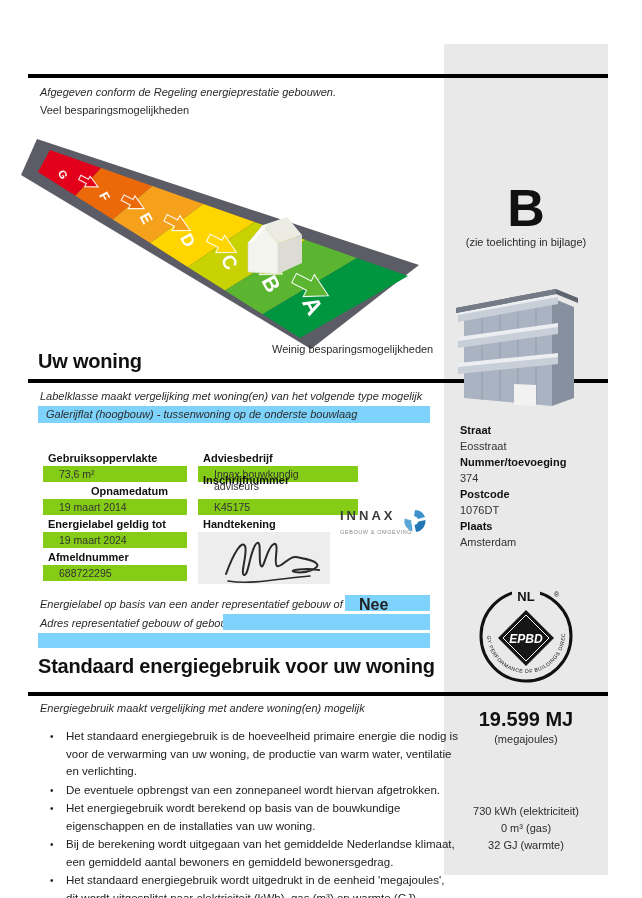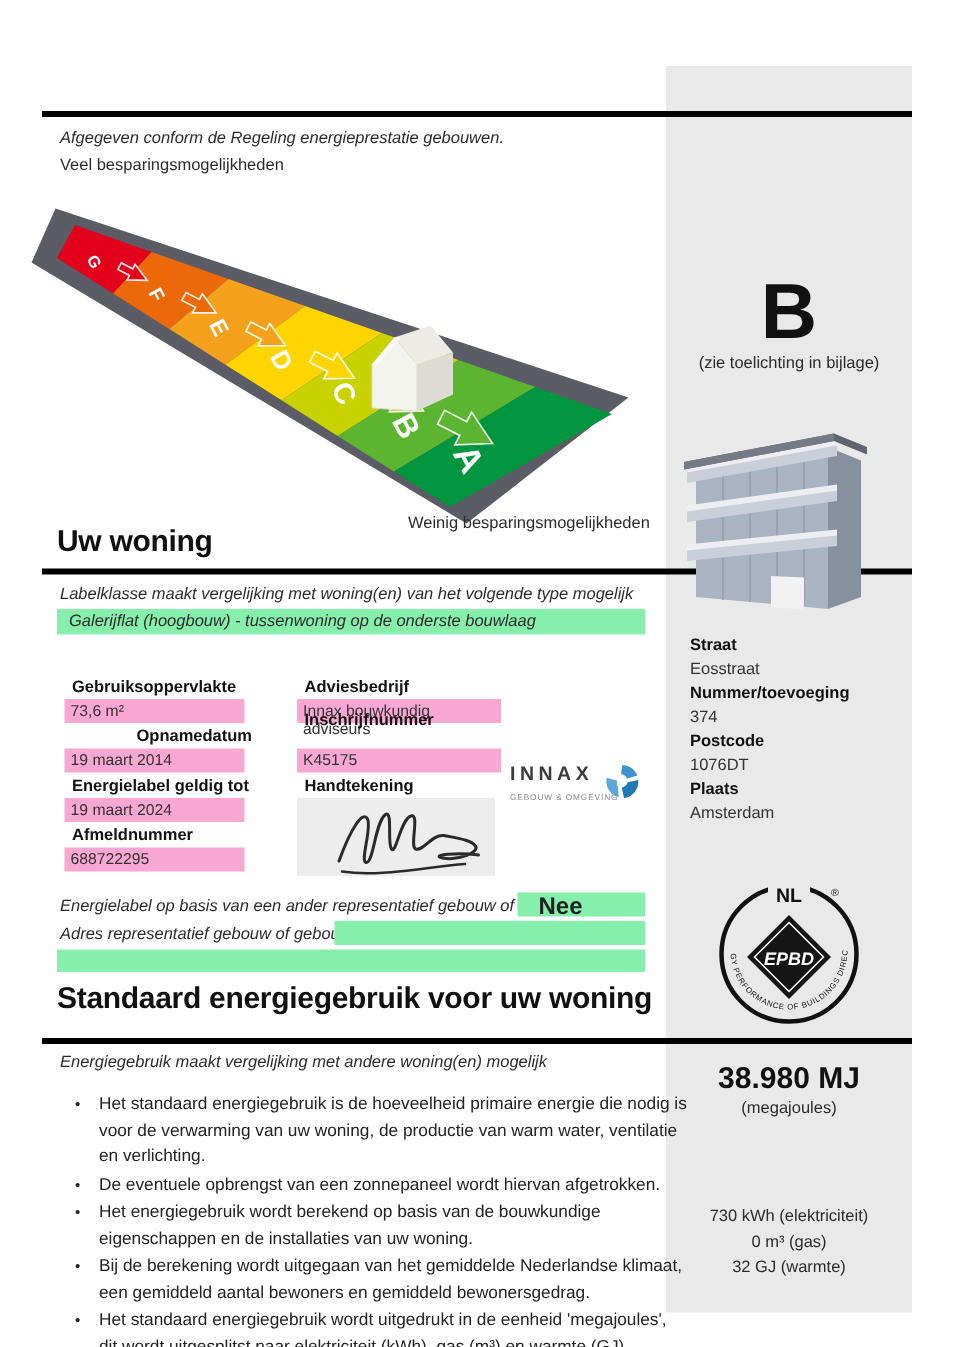--- a/index.html
+++ b/index.html
@@ -4,23 +4,23 @@
 <style>
   html,body{margin:0;padding:0;background:#fff;}
   #page{position:relative;width:642px;height:898px;background:#fff;overflow:hidden;
         font-family:"Liberation Sans","DejaVu Sans",sans-serif;color:#1a1a1a;}
   .abs{position:absolute;}
   .h1{font-size:20px;font-weight:bold;letter-spacing:-0.2px;color:#111;}
   .rule{position:absolute;height:4px;background:#000;}
   .it{font-style:italic;font-size:11px;color:#2b2b2b;}
   .small{font-size:11px;color:#2b2b2b;}
   .sidebar{position:absolute;left:444px;top:44px;width:164px;height:831px;background:#e9e9e9;}
-  .graybar{position:absolute;background:#86efac;}
+  .graybar{position:absolute;background:#7dd3fc;}
   .fldlabel{font-size:11px;font-weight:bold;color:#111;}
-  .fldval{font-size:10.5px;color:#333;background:#f9a8d4;padding:2px 4px;height:12px;}
+  .fldval{font-size:10.5px;color:#333;background:#84cc16;padding:2px 16px;height:12px;}
   .ctr{text-align:center;}
   ul.bullets{margin:0;padding:0 0 0 14px;list-style:none;}
   ul.bullets li{font-size:11.5px;line-height:17.5px;color:#222;margin-bottom:1px;position:relative;padding-left:8px;}
   ul.bullets li::before{content:"•";position:absolute;left:-8px;top:0;font-size:10px;color:#222;}
   .addr-label{font-size:11px;font-weight:bold;color:#111;line-height:16px;}
   .addr-val{font-size:11px;color:#333;line-height:16px;}
   svg text{font-family:"Liberation Sans","DejaVu Sans",sans-serif;}
 </style>
 </head>
 <body>
@@ -168,21 +168,21 @@
   <div class="abs it" style="left:40px;top:702px;text-align:center;">Energiegebruik maakt vergelijking met andere woning(en) mogelijk</div>
 
   <ul class="bullets abs" style="left:44px;top:728px;width:400px;">
     <li>Het standaard energiegebruik is de hoeveelheid primaire energie die nodig is voor de verwarming van uw woning, de productie van warm water, ventilatie en verlichting.</li>
     <li>De eventuele opbrengst van een zonnepaneel wordt hiervan afgetrokken.</li>
     <li>Het energiegebruik wordt berekend op basis van de bouwkundige eigenschappen en de installaties van uw woning.</li>
     <li>Bij de berekening wordt uitgegaan van het gemiddelde Nederlandse klimaat, een gemiddeld aantal bewoners en gemiddeld bewonersgedrag.</li>
     <li>Het standaard energiegebruik wordt uitgedrukt in de eenheid 'megajoules', dit wordt uitgesplitst naar elektriciteit (kWh), gas (m³) en warmte (GJ).</li>
   </ul>
 
-  <div class="abs ctr" style="left:444px;top:708px;width:164px;font-size:20px;font-weight:bold;color:#111;">38.980 MJ</div>
+  <div class="abs ctr" style="left:444px;top:708px;width:164px;font-size:20px;font-weight:bold;color:#111;">19.599 MJ</div>
   <div class="abs ctr small" style="left:444px;top:733px;width:164px;">(megajoules)</div>
   <div class="abs ctr" style="left:444px;top:803px;width:164px;font-size:11px;line-height:17px;color:#2b2b2b;">
     <div>730 kWh (elektriciteit)</div>
     <div>0 m³ (gas)</div>
     <div>32 GJ (warmte)</div>
   </div>
 
 </div>
 
 </body></html>

